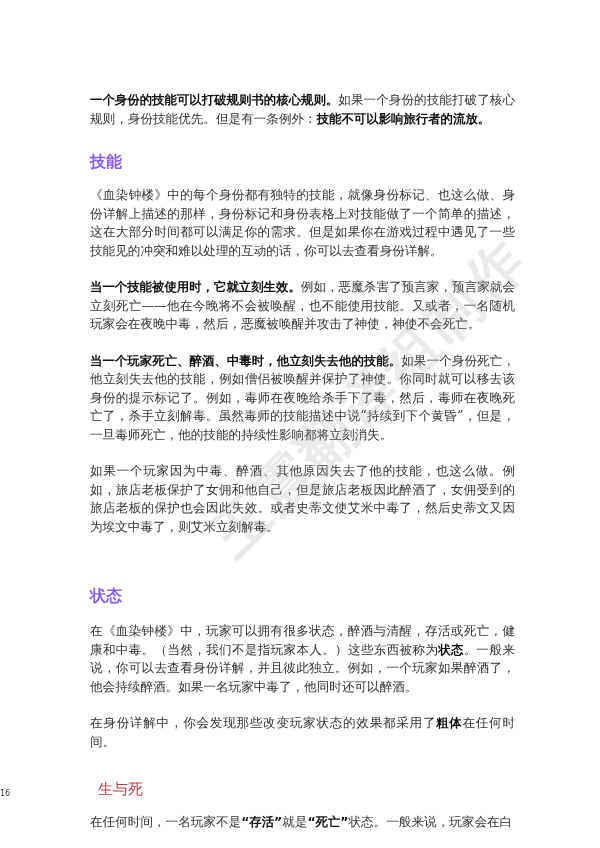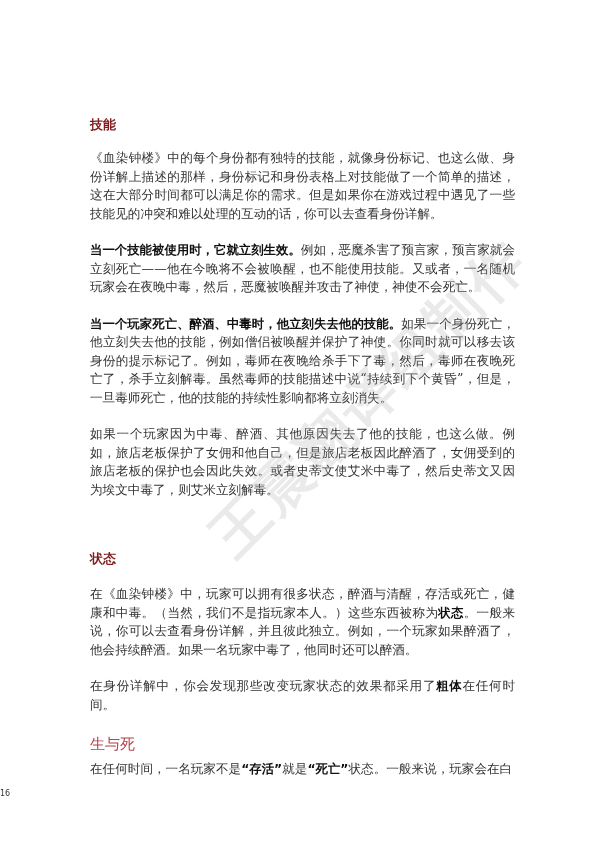--- a/index.html
+++ b/index.html
@@ -4,36 +4,37 @@
 <style>
   html, body { margin: 0; padding: 0; background: #ffffff; }
   body { width: 600px; height: 848px; position: relative; overflow: hidden;
          font-family: "DejaVu Serif", "Liberation Serif", serif; color: #2a2a2a; }
   .page { position: absolute; left: 0; top: 0; width: 600px; height: 848px; }
   .content { position: absolute; left: 90px; top: 91px; width: 425px; }
   p { margin: 0; font-size: 12.6px; line-height: 18.5px; text-align: justify; color: #333; }
   b { font-family: "DejaVu Sans", "Liberation Sans", sans-serif; font-weight: bold; color: #111; font-size: 12.4px; }
   .gap { height: 18px; }
   h1 { margin: 0; font-family: "DejaVu Sans", "Liberation Sans", sans-serif; font-weight: bold;
-       color: #7f1d1d; font-size: 13px; line-height: 24px; }
-  h2 { margin: 0; font-family: "DejaVu Serif", "Liberation Serif", serif; font-weight: normal;
+       color: #8b5cf6; font-size: 16px; line-height: 24px; }
+  h2 { margin: 8px; font-family: "DejaVu Serif", "Liberation Serif", serif; font-weight: normal;
        color: #b5414a; font-size: 15px; line-height: 20px; }
   .page-number { position: absolute; left: 0; width: 600px; top: 789px; text-align: left;
        font-family: "DejaVu Sans", "Liberation Sans", sans-serif; font-size: 8px; color: #333; }
   .watermark { position: absolute; left: 140px; top: 360px; width: 460px; text-align: center;
        transform: rotate(-45deg); transform-origin: center;
        font-family: "DejaVu Sans", "Liberation Sans", sans-serif; font-weight: bold;
        font-size: 56px; letter-spacing: 4px; color: rgba(160,160,160,0.22); pointer-events: none; }
 </style>
 </head>
 <body>
 
 <div class="page">
   <div class="content">
 
+    <p><b>一个身份的技能可以打破规则书的核心规则。</b><span>如果一个身份的技能打破了核心规则，身份技能优先。但是有一条例外：</span><b>技能不可以影响旅行者的流放。</b></p>
 
     <div style="height:22px"></div>
     <h1>技能</h1>
     <div style="height:12px"></div>
 
     <p>《血染钟楼》中的每个身份都有独特的技能，就像身份标记、也这么做、身份详解上描述的那样，身份标记和身份表格上对技能做了一个简单的描述，这在大部分时间都可以满足你的需求。但是如果你在游戏过程中遇见了一些技能见的冲突和难以处理的互动的话，你可以去查看身份详解。</p>
     <div class="gap"></div>
     <p><b>当一个技能被使用时，它就立刻生效。</b><span>例如，恶魔杀害了预言家，预言家就会立刻死亡——他在今晚将不会被唤醒，也不能使用技能。又或者，一名随机玩家会在夜晚中毒，然后，恶魔被唤醒并攻击了神使，神使不会死亡。</span></p>
     <div class="gap"></div>
     <p><b>当一个玩家死亡、醉酒、中毒时，他立刻失去他的技能。</b><span>如果一个身份死亡，他立刻失去他的技能，例如僧侣被唤醒并保护了神使。你同时就可以移去该身份的提示标记了。例如，毒师在夜晚给杀手下了毒，然后，毒师在夜晚死亡了，杀手立刻解毒。虽然毒师的技能描述中说“持续到下个黄昏”，但是，一旦毒师死亡，他的技能的持续性影响都将立刻消失。</span></p>

